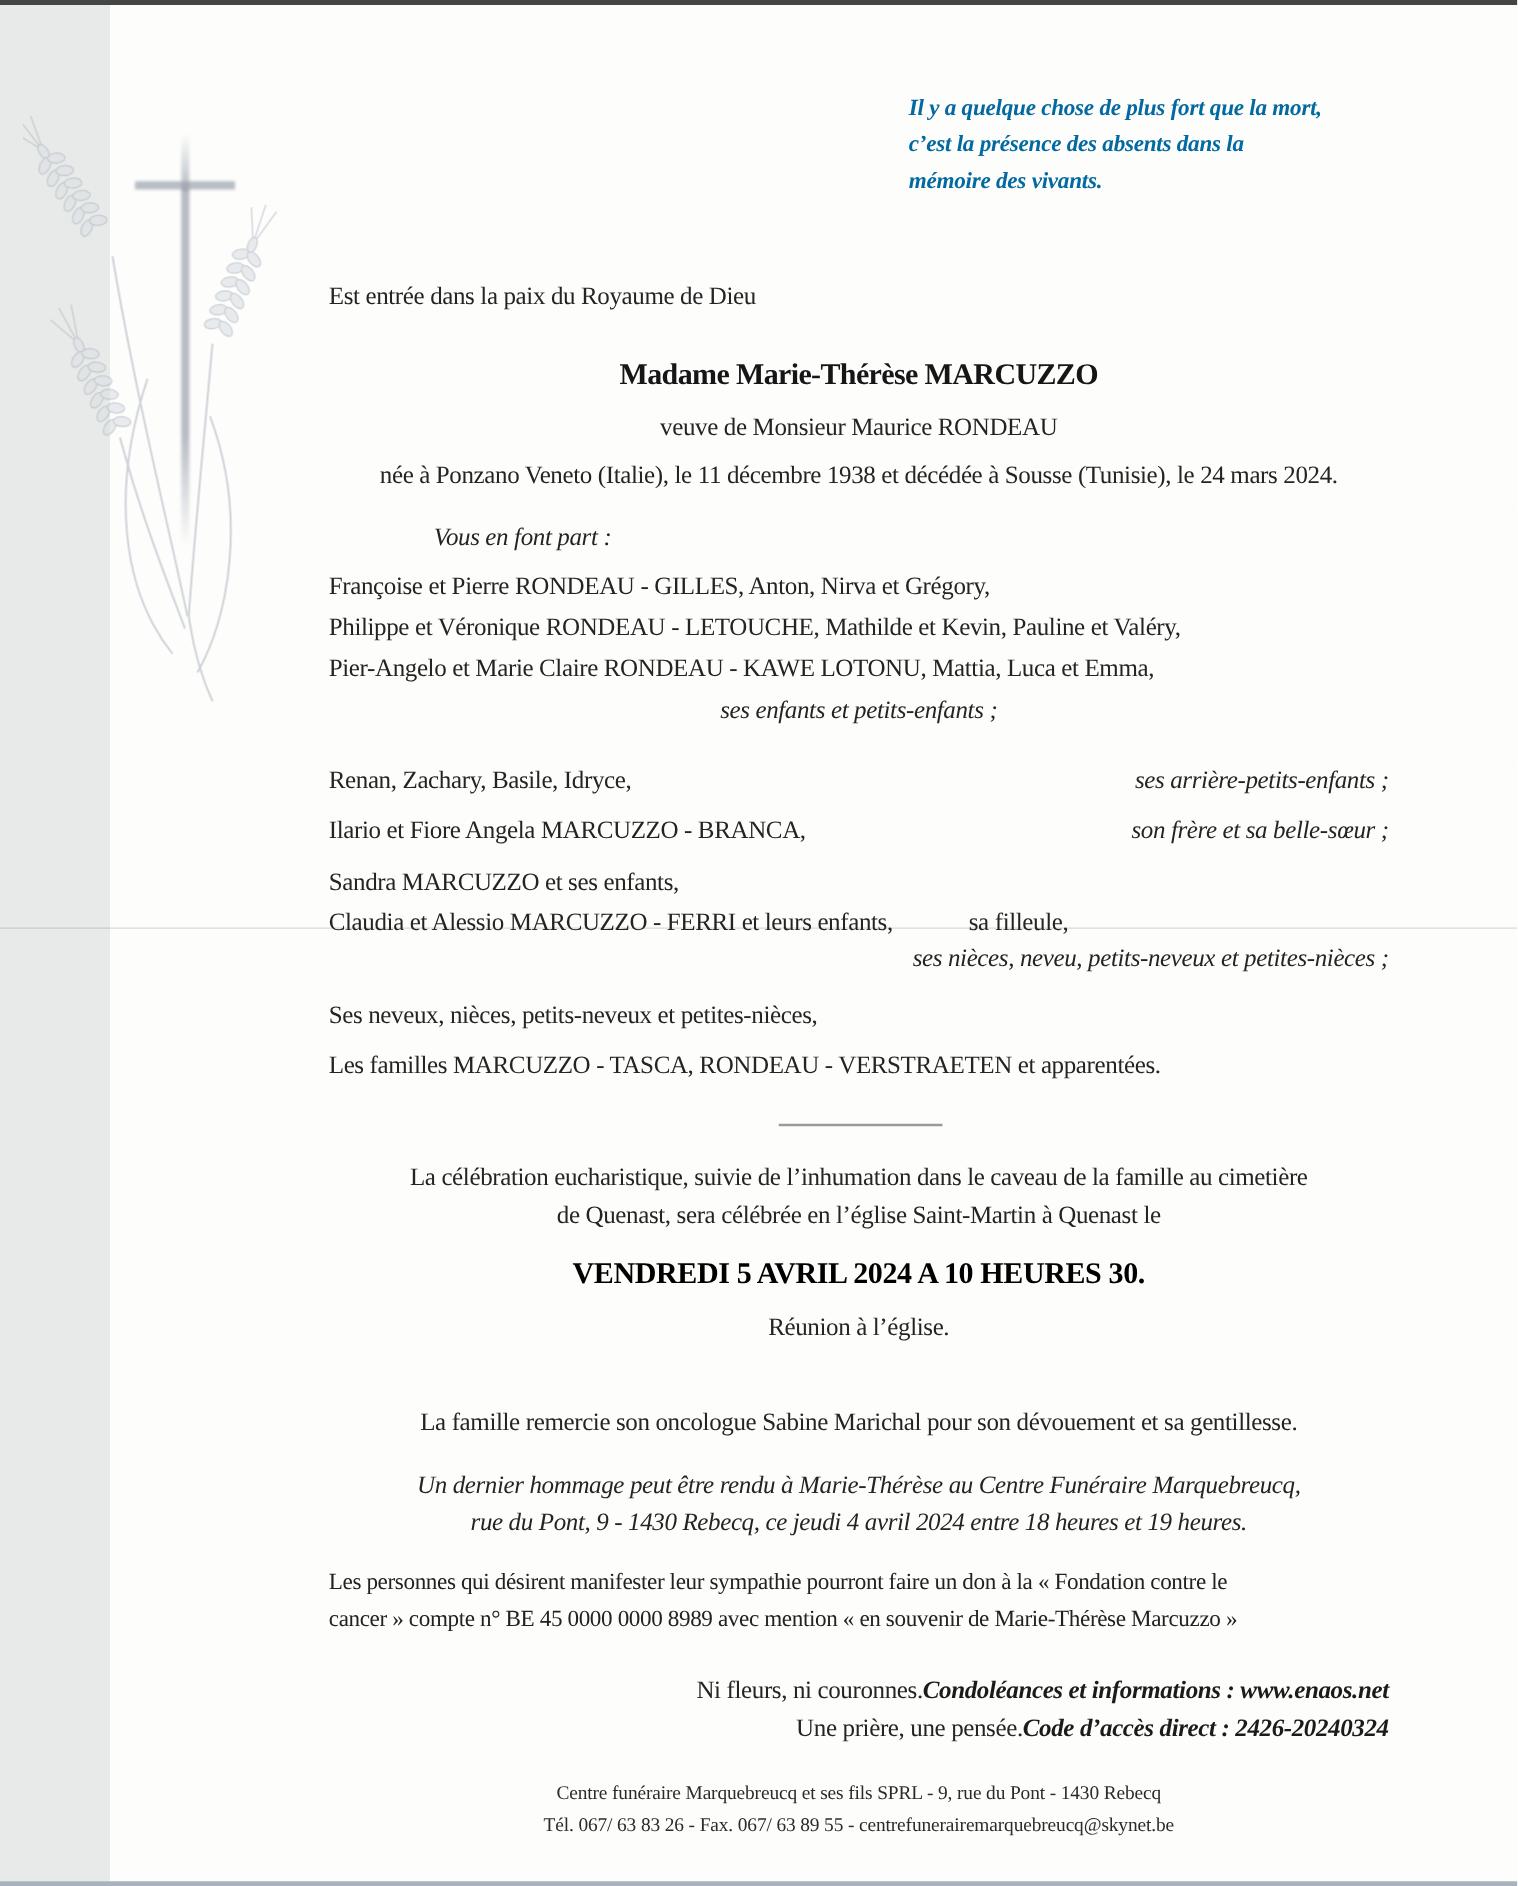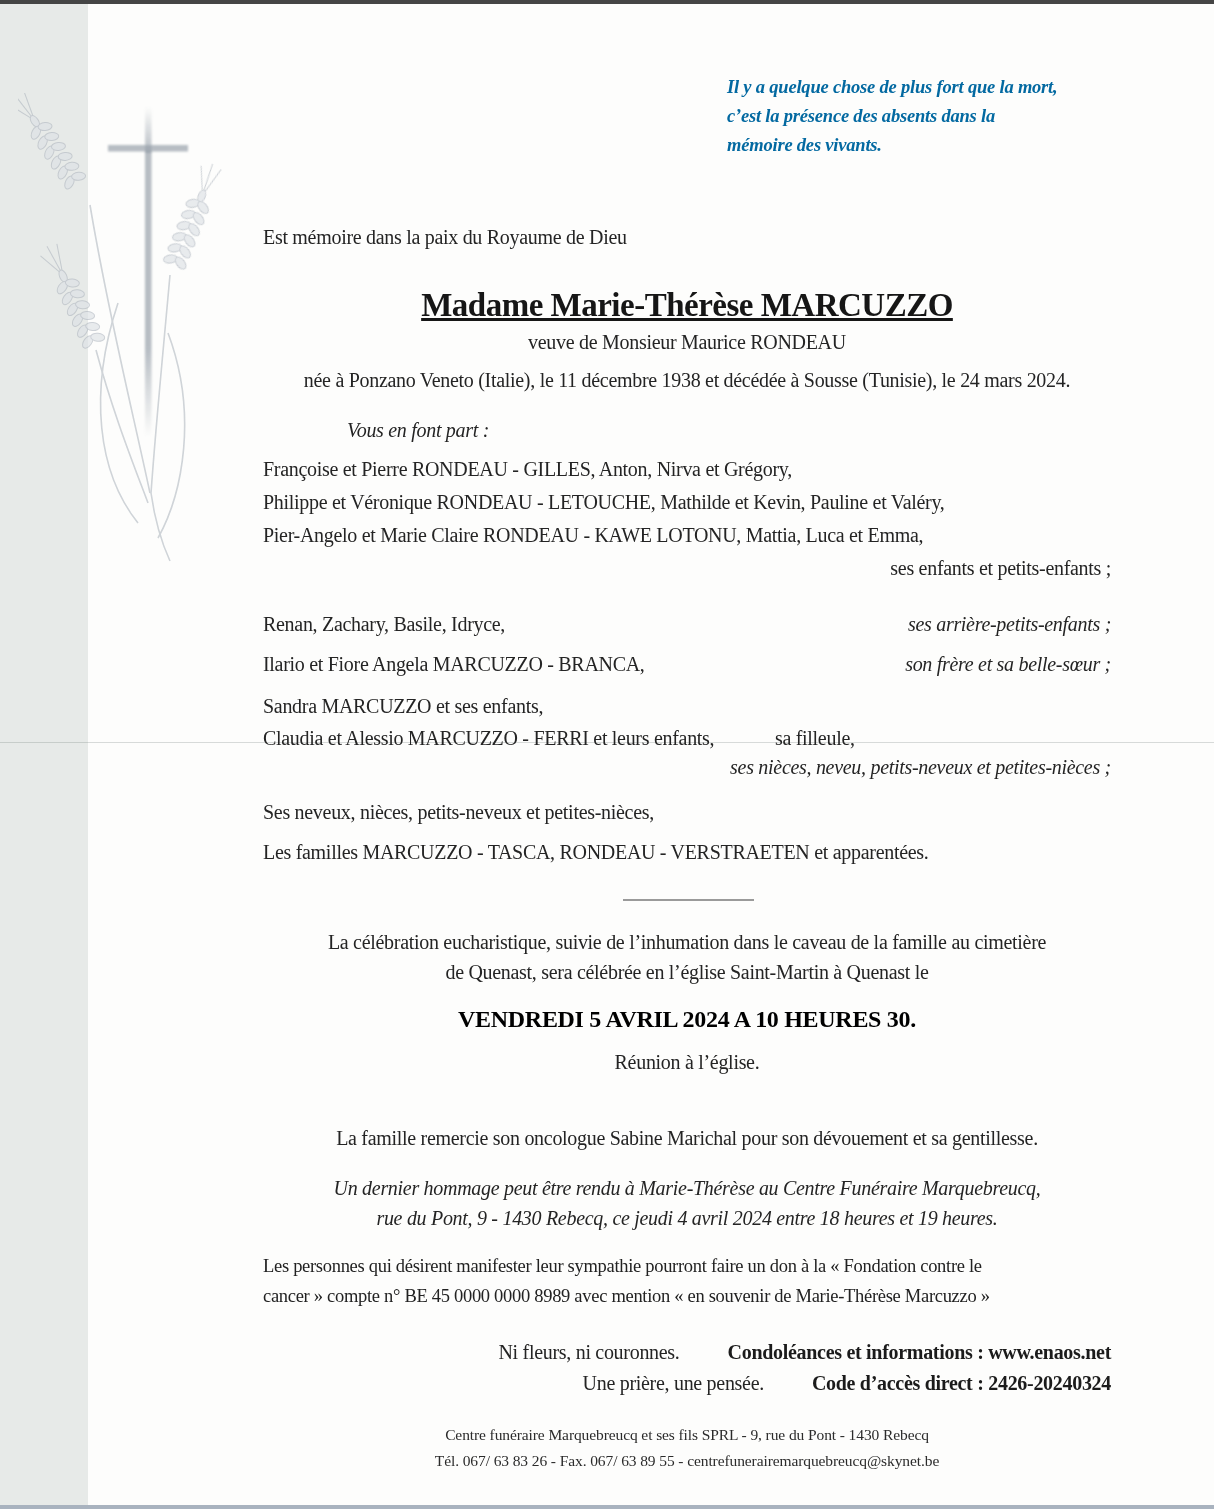--- a/index.html
+++ b/index.html
@@ -14,47 +14,47 @@
   .edge-bottom{position:absolute;bottom:0;left:0;width:1214px;height:4px;background:#a9b3bf;}
   .left-strip{position:absolute;top:4px;left:0;width:88px;height:1501px;background:#e7eae8;}
   .crease{position:absolute;top:742px;left:0;width:1214px;height:1px;background:rgba(120,130,125,0.28);}
   .emblem{position:absolute;left:18px;top:93px;}
 
   .quote{left:727px;top:73px;width:388px;font-style:italic;font-weight:bold;
          font-size:18.5px;line-height:29px;color:#0369a1;letter-spacing:-0.2px;}
   .quote-attr{text-align:right;}
   .intro{left:263px;top:226px;}
   .center-col{left:263px;width:848px;text-align:center;}
-  .title{top:287px;font-size:33px;font-weight:bold;letter-spacing:-0.5px;color:#161616;text-decoration:underline;}
+  .title{top:287px;font-size:24px;font-weight:bold;letter-spacing:-0.5px;color:#161616;}
   .subtitle{top:331px;}
   .lifedates{top:369px;}
   .fontpart{left:347px;top:419px;}
   .children{left:263px;top:453px;width:848px;line-height:33px;}
-  .right-label{text-align:right;}
+  .right-label{text-align:center;font-style:italic;}
   .row{left:263px;width:848px;display:flex;justify-content:space-between;}
   .row-gg{top:613px;}
   .row-bro{top:653px;}
   .sandra{left:263px;top:695px;}
   .claudia{left:263px;top:727px;}
   .goddaughter{margin-left:56px;}
   .nieces-label{left:263px;top:756px;width:848px;text-align:right;font-style:italic;}
   .nephews{left:263px;top:801px;}
   .familles{left:263px;top:841px;}
   .divider{position:absolute;left:623px;top:899px;width:131px;height:2px;background:#9a9a9a;}
   .ceremony{top:927px;line-height:30px;}
   .datetime{top:1006px;font-size:24px;font-weight:bold;letter-spacing:-0.3px;color:#000000;}
   .meeting{top:1051px;}
   .place{top:1081px;}
   .thanks{top:1127px;}
   .tribute{top:1173px;font-style:italic;line-height:30px;}
   .donation{left:263px;top:1251px;line-height:30px;font-size:18.5px;letter-spacing:-0.3px;}
   .closing-row{left:263px;width:848px;display:flex;justify-content:flex-end;}
   .closing1{top:1341px;}
   .closing2{top:1372px;}
-  .closing-right{font-weight:bold;color:#1b1b1b;margin-left:48px;}
+  .closing-right{font-style:italic;font-weight:bold;color:#1b1b1b;}
   .footer{top:1422px;font-size:15.5px;line-height:26px;letter-spacing:-0.1px;color:#2b2b2b;}
 </style>
 </head>
 <body>
 
 <div class="sheet">
 
   <div class="edge-top"></div>
   <div class="left-strip"></div>
   <div class="crease"></div>
@@ -119,21 +119,21 @@
       </g>
     </g>
   </svg>
 
   <div class="abs quote">
     <div>Il y a quelque chose de plus fort que la mort,</div>
     <div>c’est la présence des absents dans la</div>
     <div>mémoire des vivants.</div>
   </div>
 
-  <div class="abs body-text intro">Est mémoire dans la paix du Royaume de Dieu</div>
+  <div class="abs body-text intro">Est entrée dans la paix du Royaume de Dieu</div>
 
   <div class="abs center-col title">Madame Marie-Thérèse MARCUZZO</div>
   <div class="abs body-text center-col subtitle">veuve de Monsieur Maurice RONDEAU</div>
   <div class="abs body-text center-col lifedates">née à Ponzano Veneto (Italie), le 11 décembre 1938 et décédée à Sousse (Tunisie), le 24 mars 2024.</div>
 
   <div class="abs body-text italic fontpart">Vous en font part :</div>
 
   <div class="abs body-text children">
     <div>Françoise et Pierre RONDEAU - GILLES, Anton, Nirva et Grégory,</div>
     <div>Philippe et Véronique RONDEAU - LETOUCHE, Mathilde et Kevin, Pauline et Valéry,</div>

